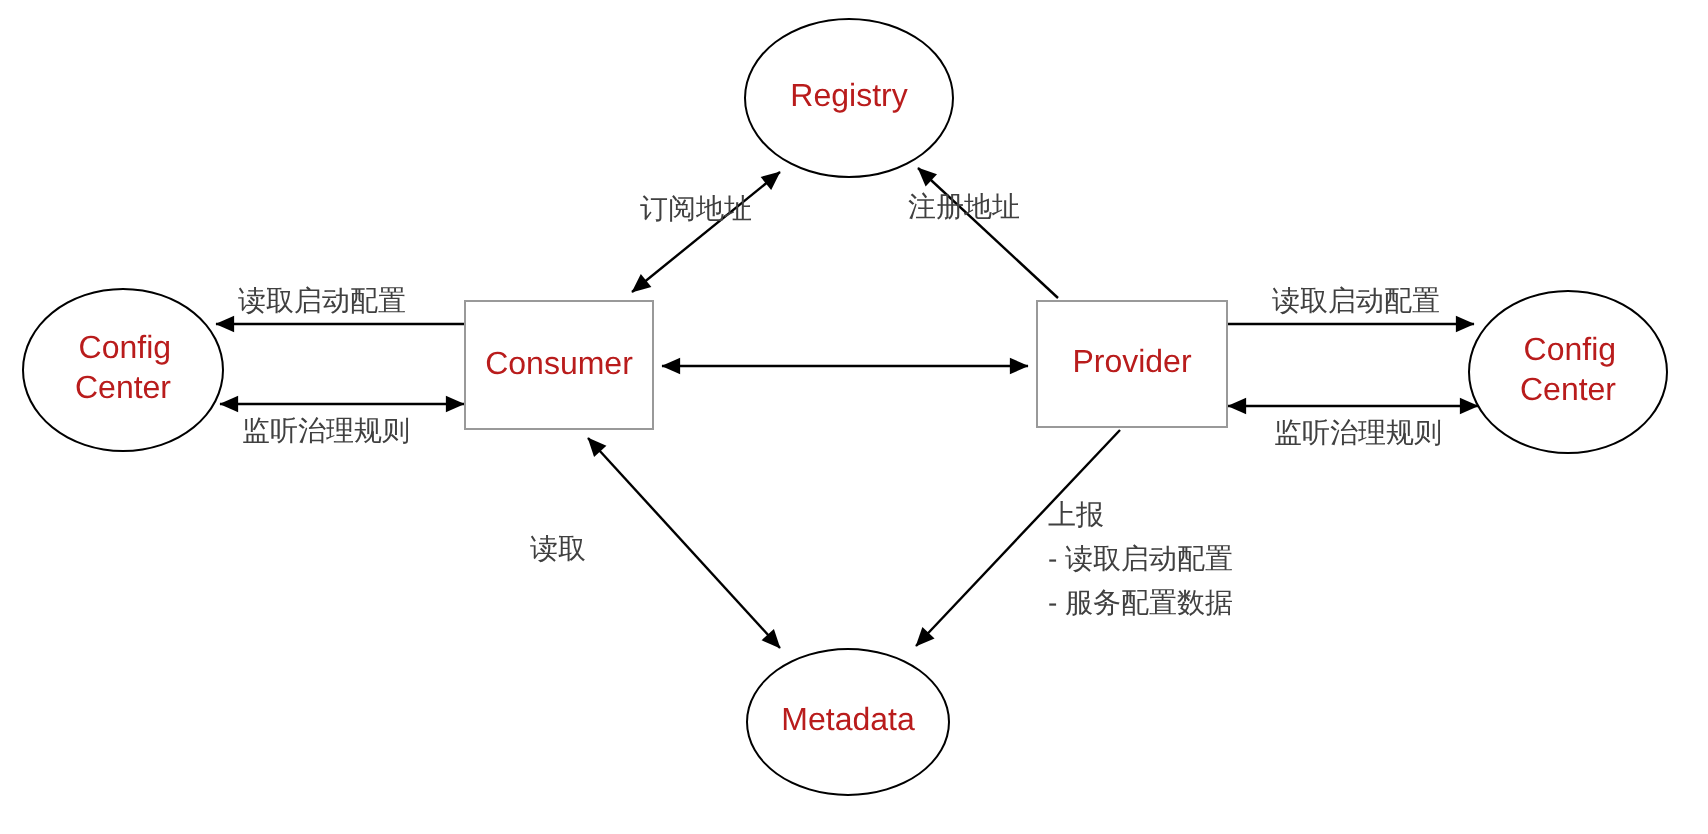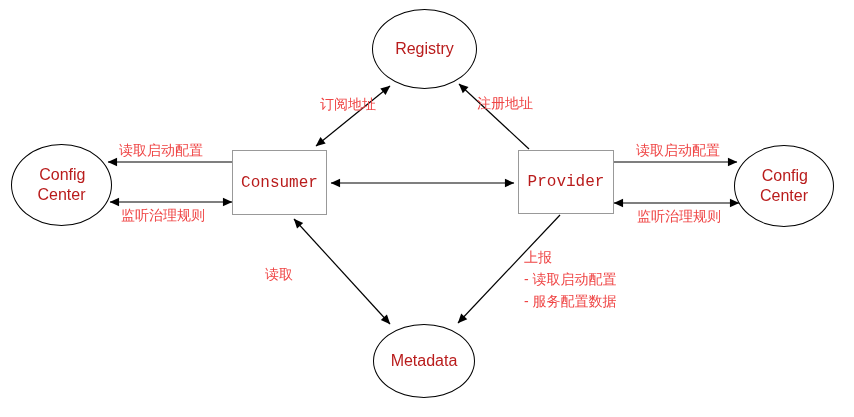--- a/index.html
+++ b/index.html
@@ -35,39 +35,38 @@
     font-size: 16px;
     background: #ffffff;
     box-sizing: border-box;
   }
   .ellipse {
     border: 1.4px solid #000000;
     border-radius: 50%;
   }
   .rect {
     border: 1px solid #999999;
-    font-family: Liberation Mono, monospace;
   }
   .node-registry      { left: 372px; top: 9px;   width: 105px; height: 80px; }
   .node-config-left   { left: 11px;  top: 144px; width: 101px; height: 82px; }
   .node-config-right  { left: 734px; top: 145px; width: 100px; height: 82px; }
   .node-metadata      { left: 373px; top: 324px; width: 102px; height: 74px; }
   .node-consumer      { left: 232px; top: 150px; width: 95px;  height: 65px; }
   .node-provider      { left: 518px; top: 150px; width: 96px;  height: 64px; }
   .two-line span { display: block; line-height: 20px; text-align: right; }
   .edge-label {
     position: absolute;
-    color: #ef4444;
+    color: #404040;
     font-size: 14px;
     line-height: 17px;
     white-space: nowrap;
     background: transparent;
   }
   .lbl-subscribe   { left: 320px; top: 96px;  }
-  .lbl-register    { left: 477px; top: 95px;  }
+  .lbl-register    { left: 454px; top: 95px;  }
   .lbl-read-left   { left: 119px; top: 142px; }
   .lbl-listen-left { left: 121px; top: 207px; }
   .lbl-read-right  { left: 636px; top: 142px; }
   .lbl-listen-right{ left: 637px; top: 208px; }
   .lbl-read-meta   { left: 265px; top: 263px; line-height: 22px; }
   .lbl-report      { left: 524px; top: 246px; line-height: 22px; }
   .edge-label span { display: block; }
 </style>
 </head>
 <body>

